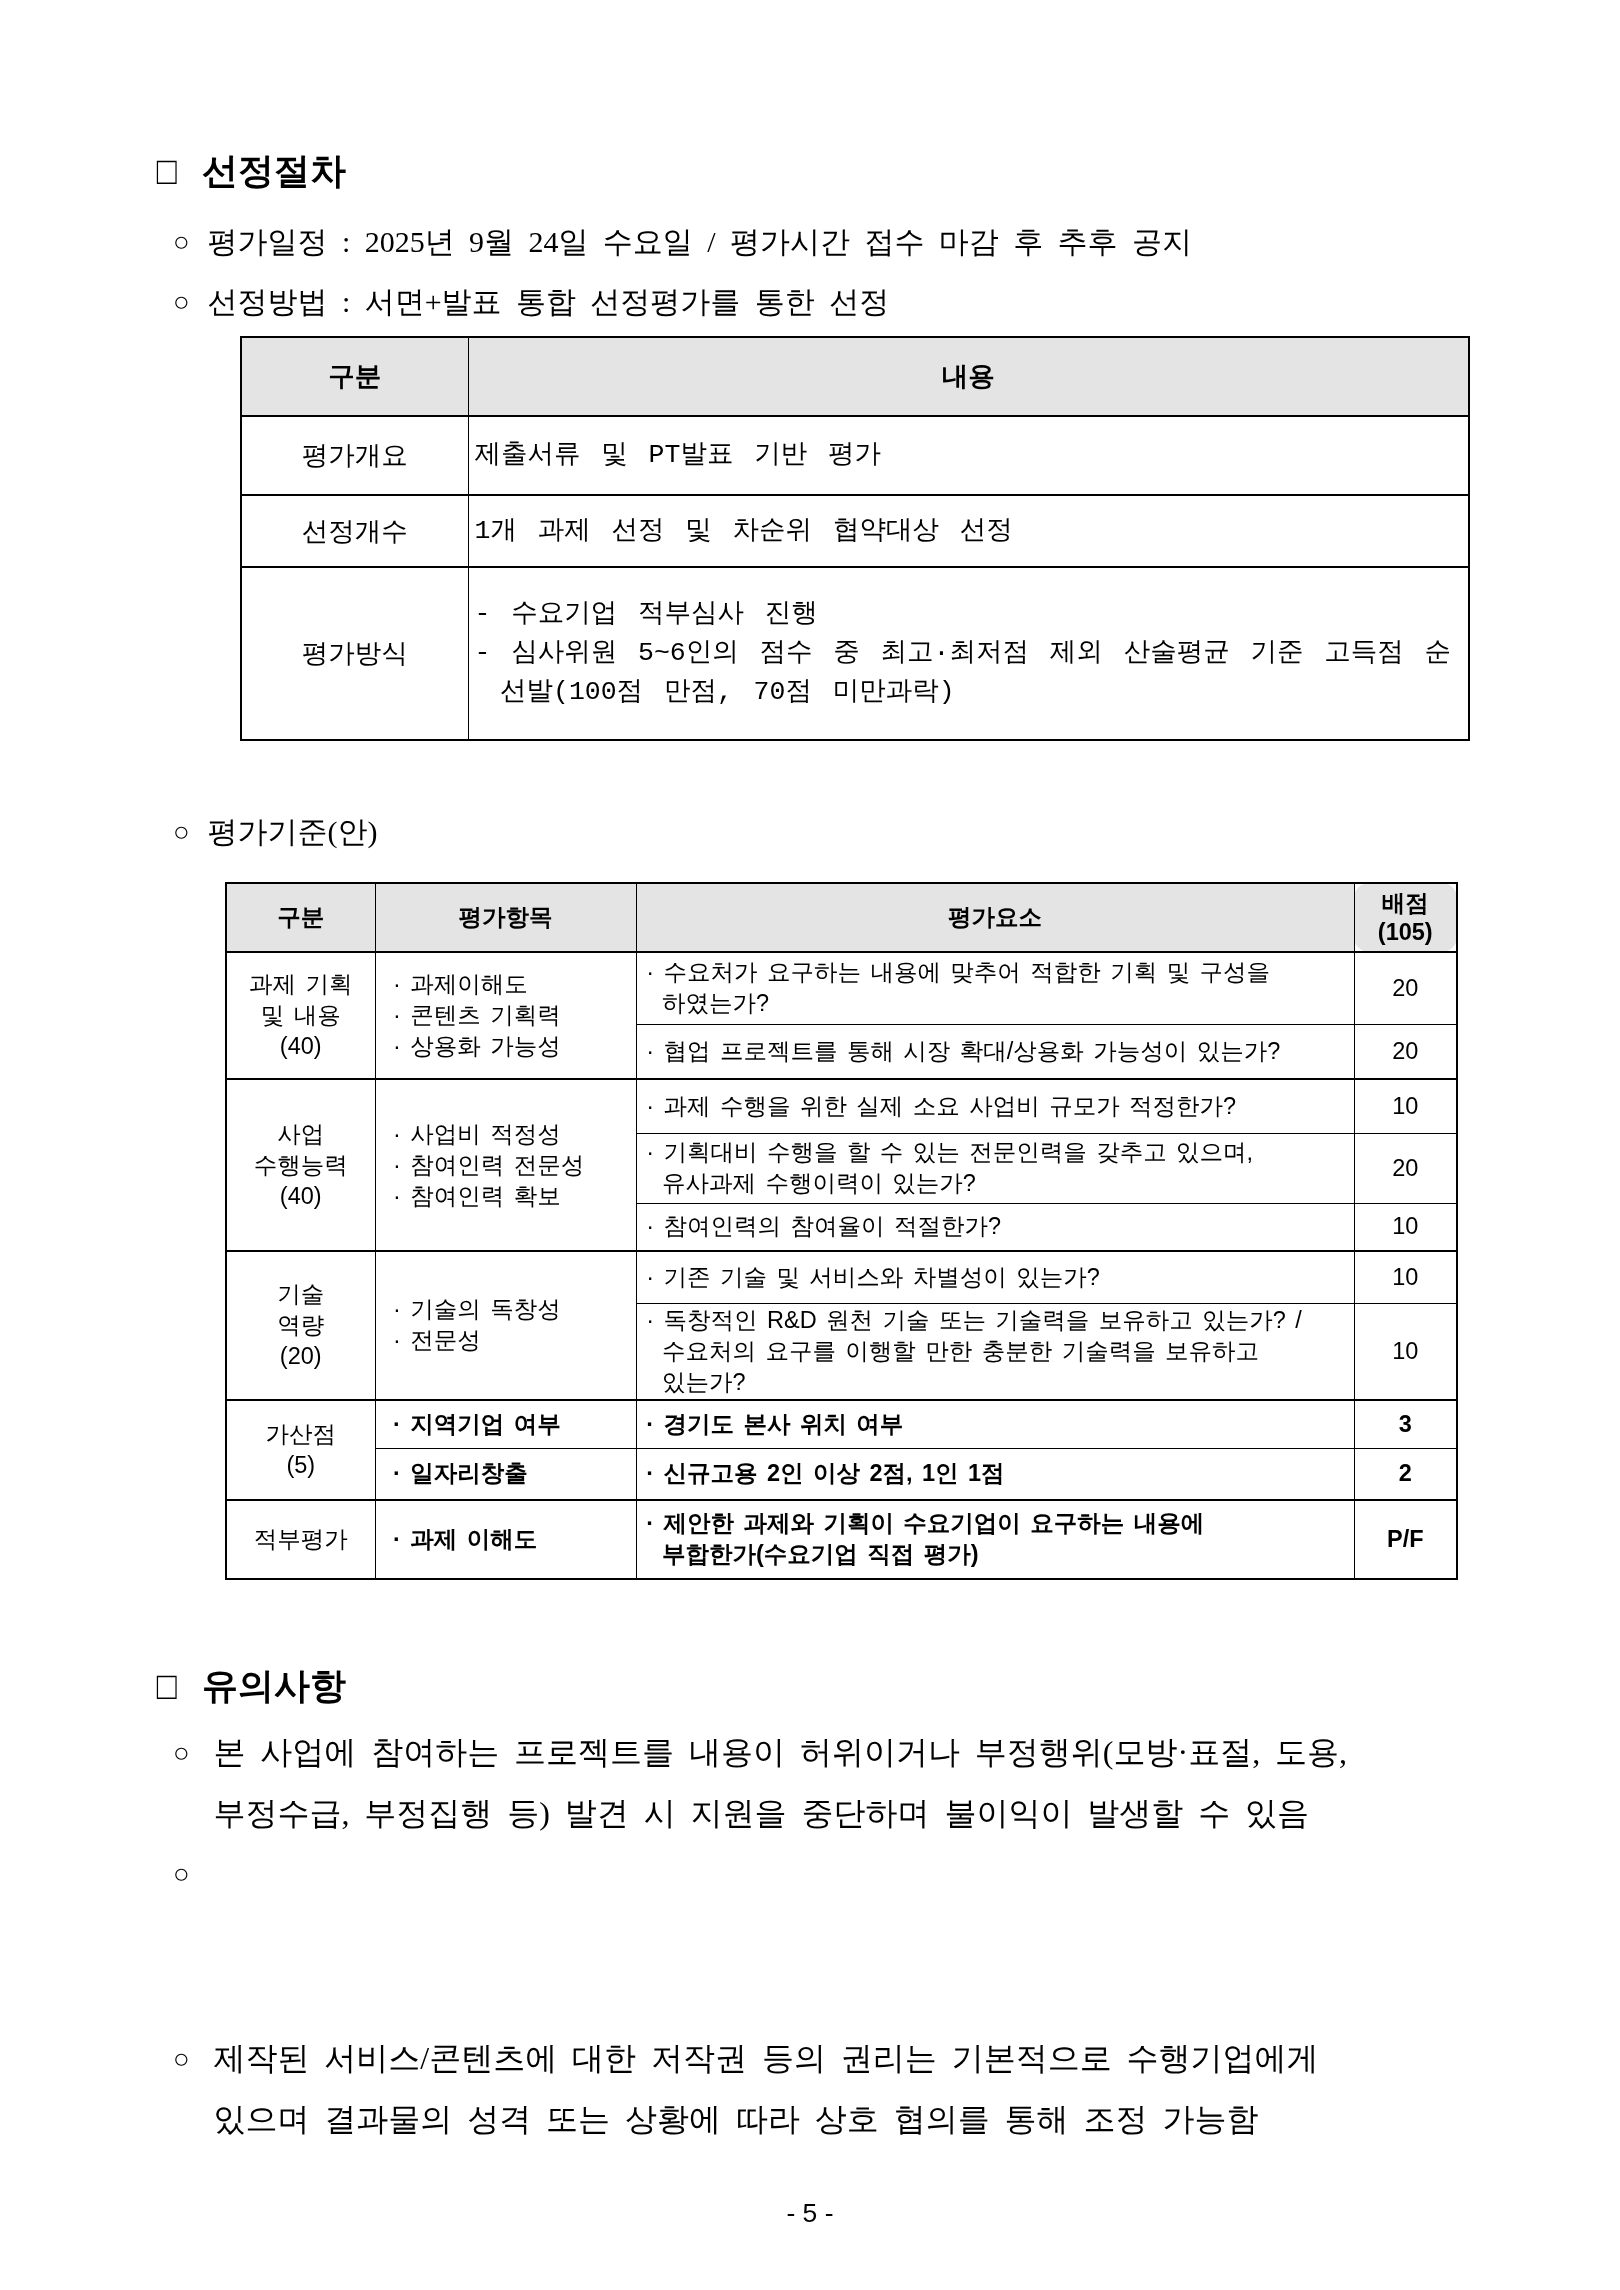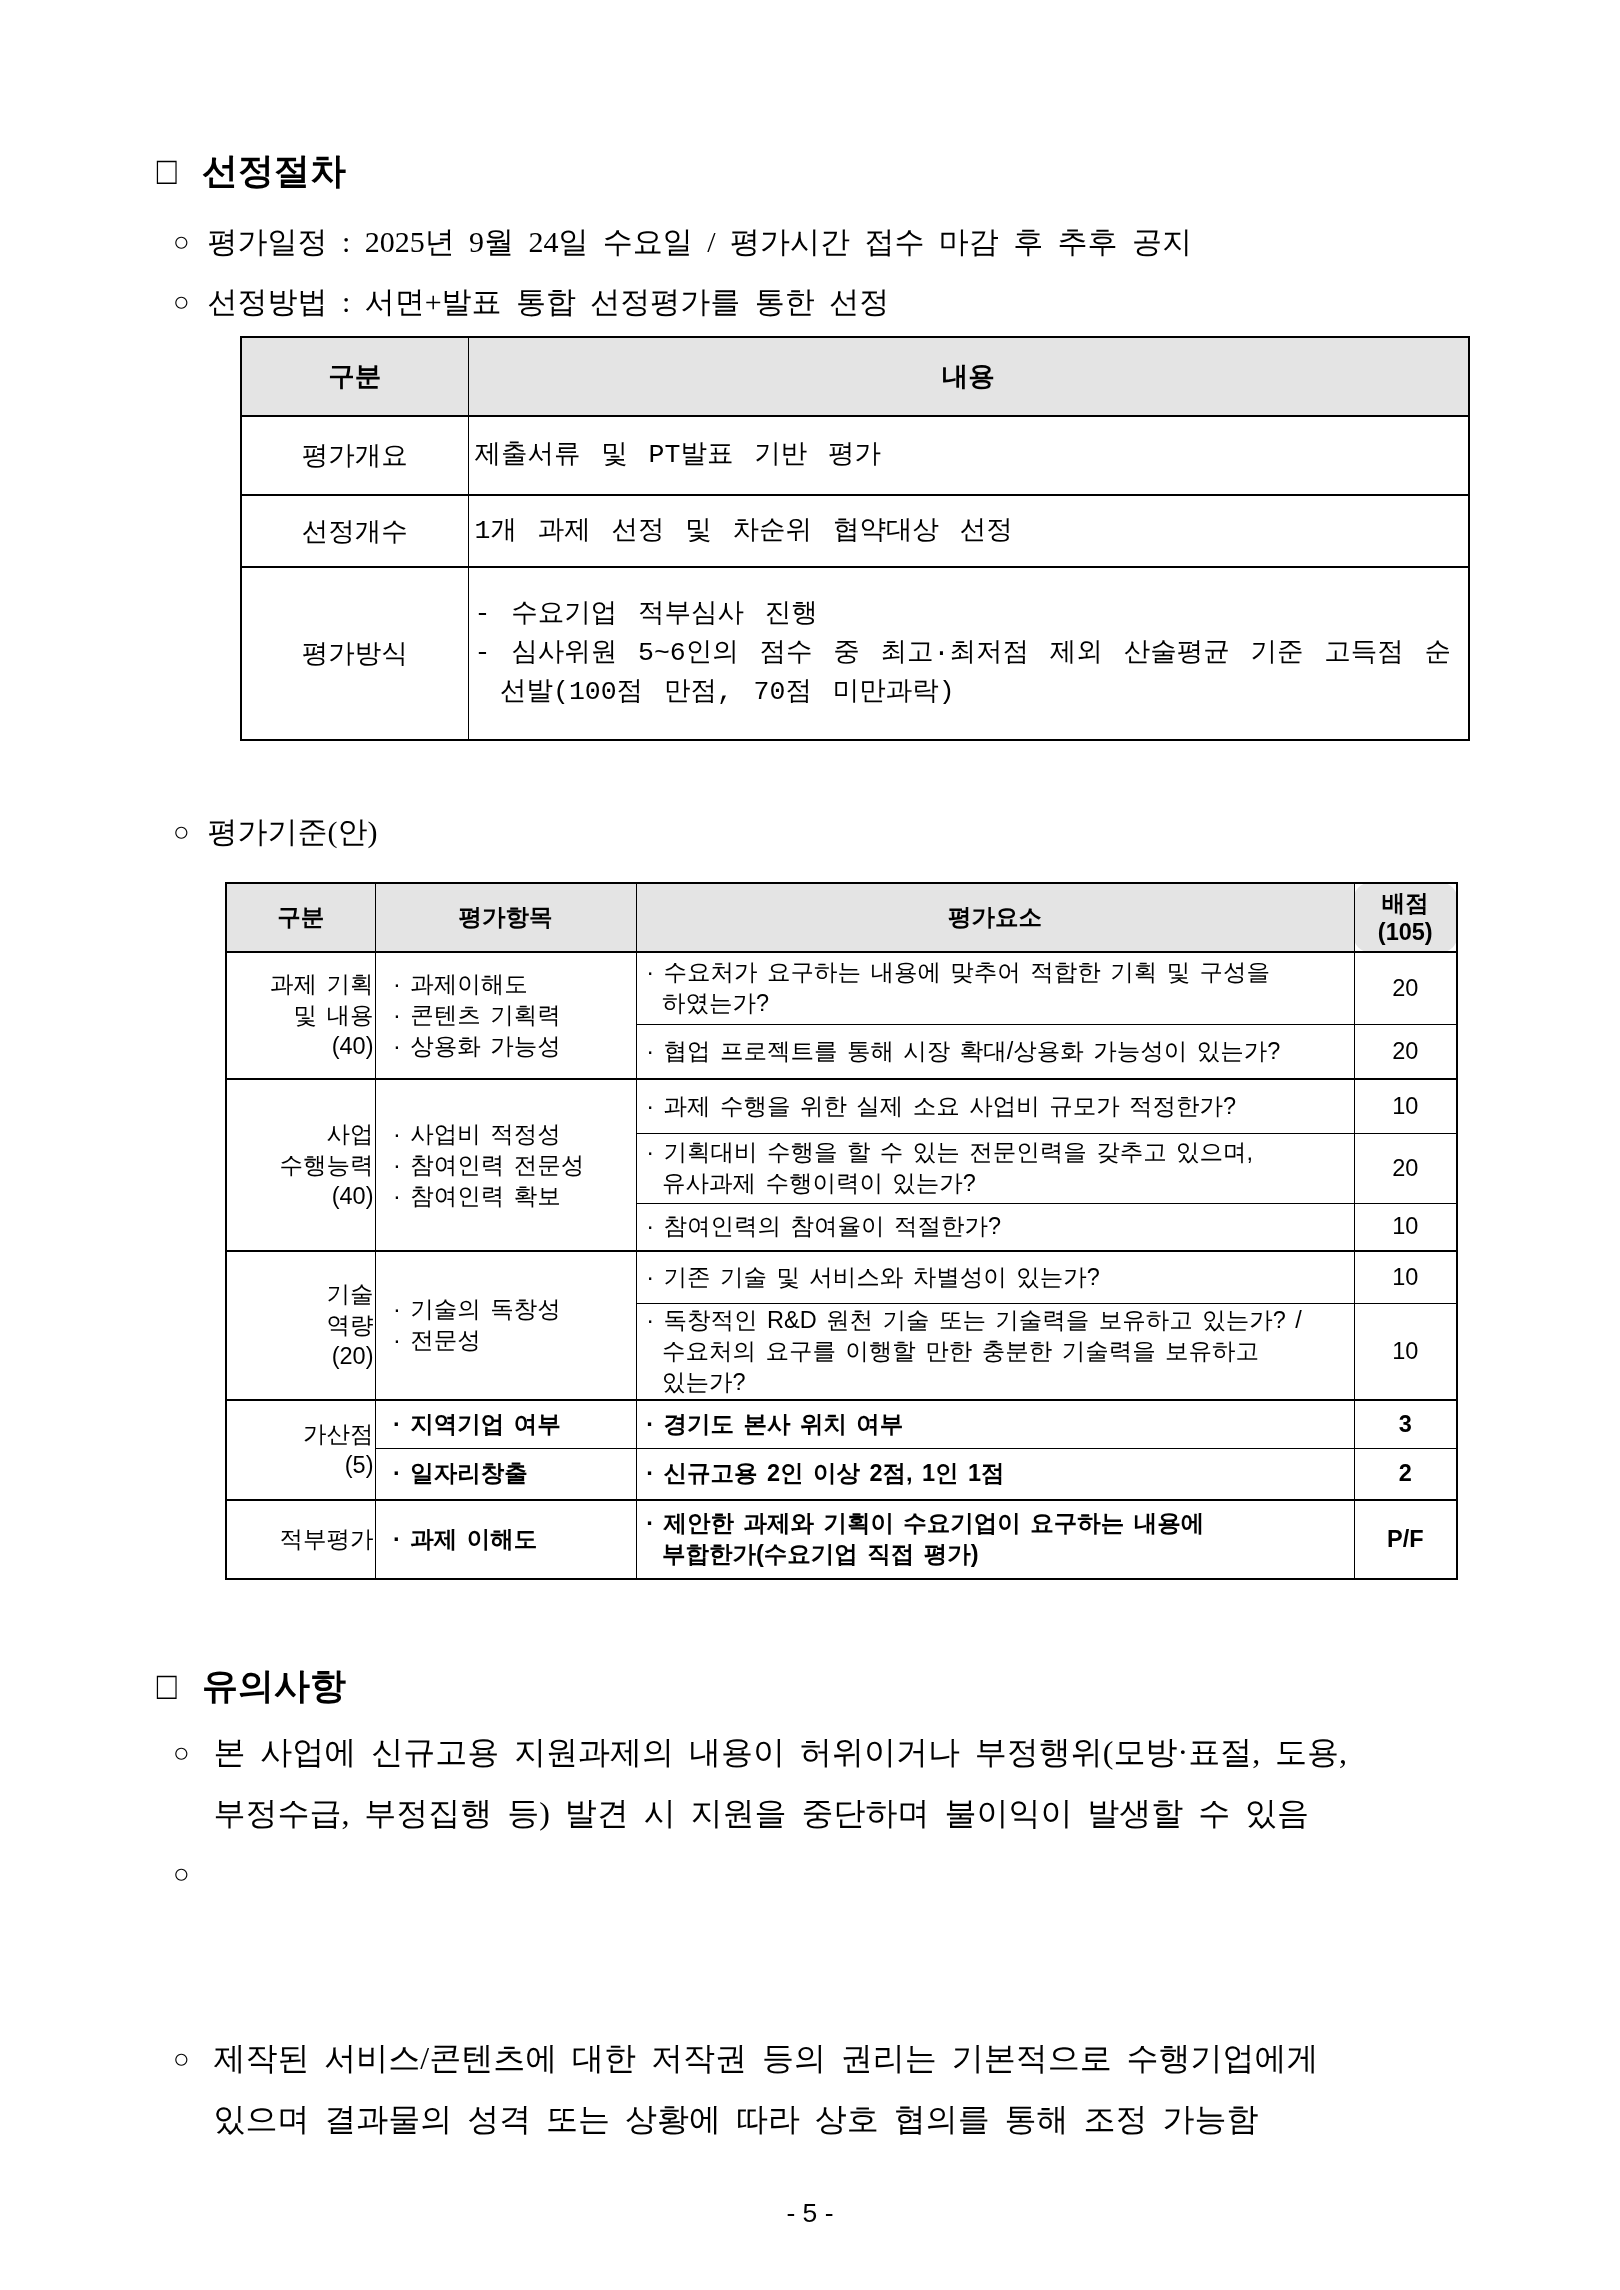--- a/index.html
+++ b/index.html
@@ -90,21 +90,21 @@
   .criteria-table th, .criteria-table td { border: 1px solid #000; }
   .criteria-table th {
     background: #e4e4e4;
     font-weight: 700;
     height: 65px;
     text-align: center;
     line-height: 29px;
     border-bottom: 2px solid #000;
   }
   .criteria-table tr.group-start td { border-top: 2px solid #000; }
-  .criteria-table td.cat   { text-align: right; vertical-align: middle; }
+  .criteria-table td.cat   { text-align: center; vertical-align: middle; }
   .criteria-table td.items { padding-left: 17.6px; vertical-align: middle; }
   .criteria-table td.factor {
     padding-left: 25.5px; padding-right: 5.9px;
     text-indent: -15.7px;
     vertical-align: middle;
   }
   .criteria-table td.score { text-align: center; vertical-align: middle; }
   .criteria-table td.b { font-weight: 700; }
   .preline { white-space: pre-line; border-radius: 15px; }
 
@@ -280,21 +280,21 @@
   </tbody>
     </table>
 
   <div class="section-heading" id="heading-notes">
     <span class="box-marker">□</span>
     <span>유의사항</span>
   </div>
 
   <div class="note-bullet" id="note-1">
     <span class="circle-marker">○</span>
-    <span class="note-text">본 사업에 신규고용 지원과제의 내용이 허위이거나 부정행위(모방·표절, 도용,
+    <span class="note-text">본 사업에 참여하는 프로젝트를 내용이 허위이거나 부정행위(모방·표절, 도용,
 부정수급, 부정집행 등) 발견 시 지원을 중단하며 불이익이 발생할 수 있음</span>
   </div>
   <div class="note-bullet" id="note-2">
     <span class="circle-marker">○</span>
   </div>
   <div class="note-bullet" id="note-3">
     <span class="circle-marker">○</span>
     <span class="note-text">제작된 서비스/콘텐츠에 대한 저작권 등의 권리는 기본적으로 수행기업에게
 있으며 결과물의 성격 또는 상황에 따라 상호 협의를 통해 조정 가능함</span>
   </div>

